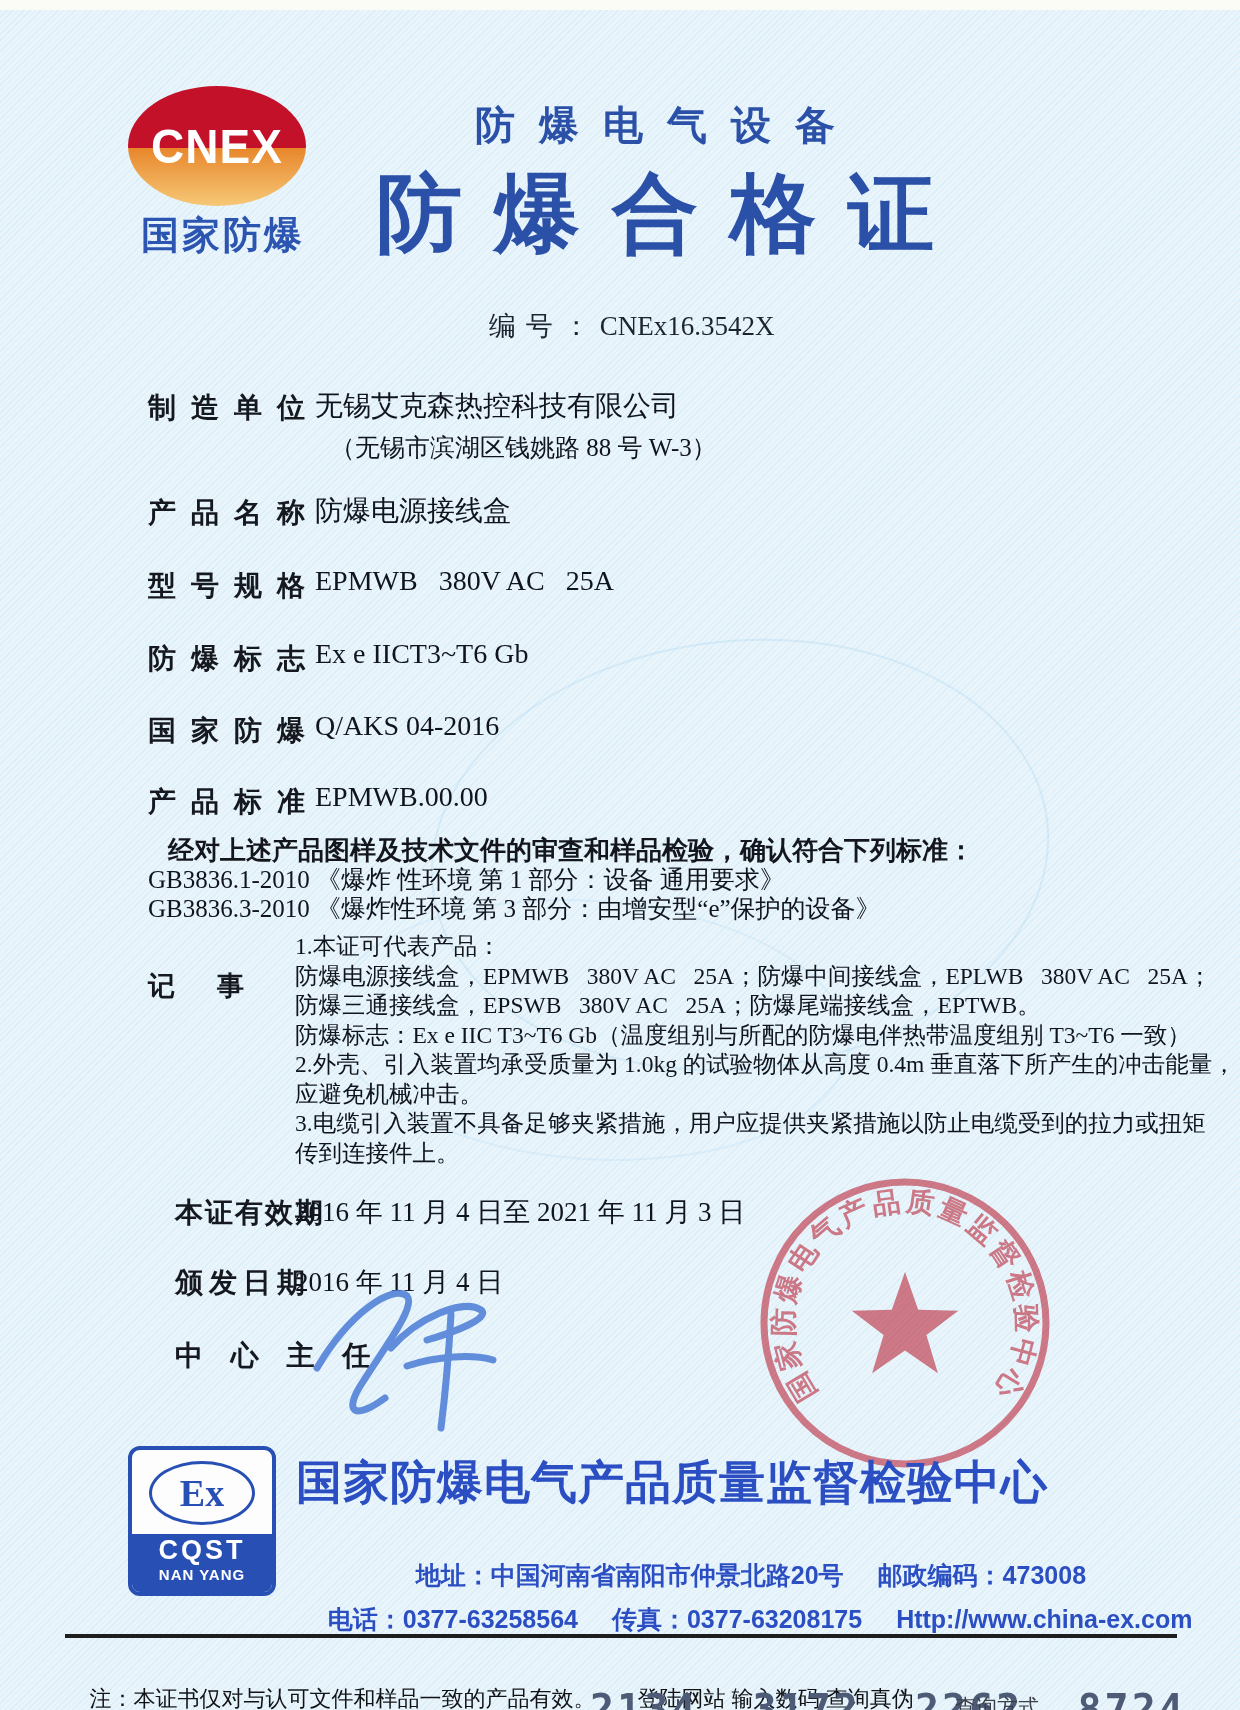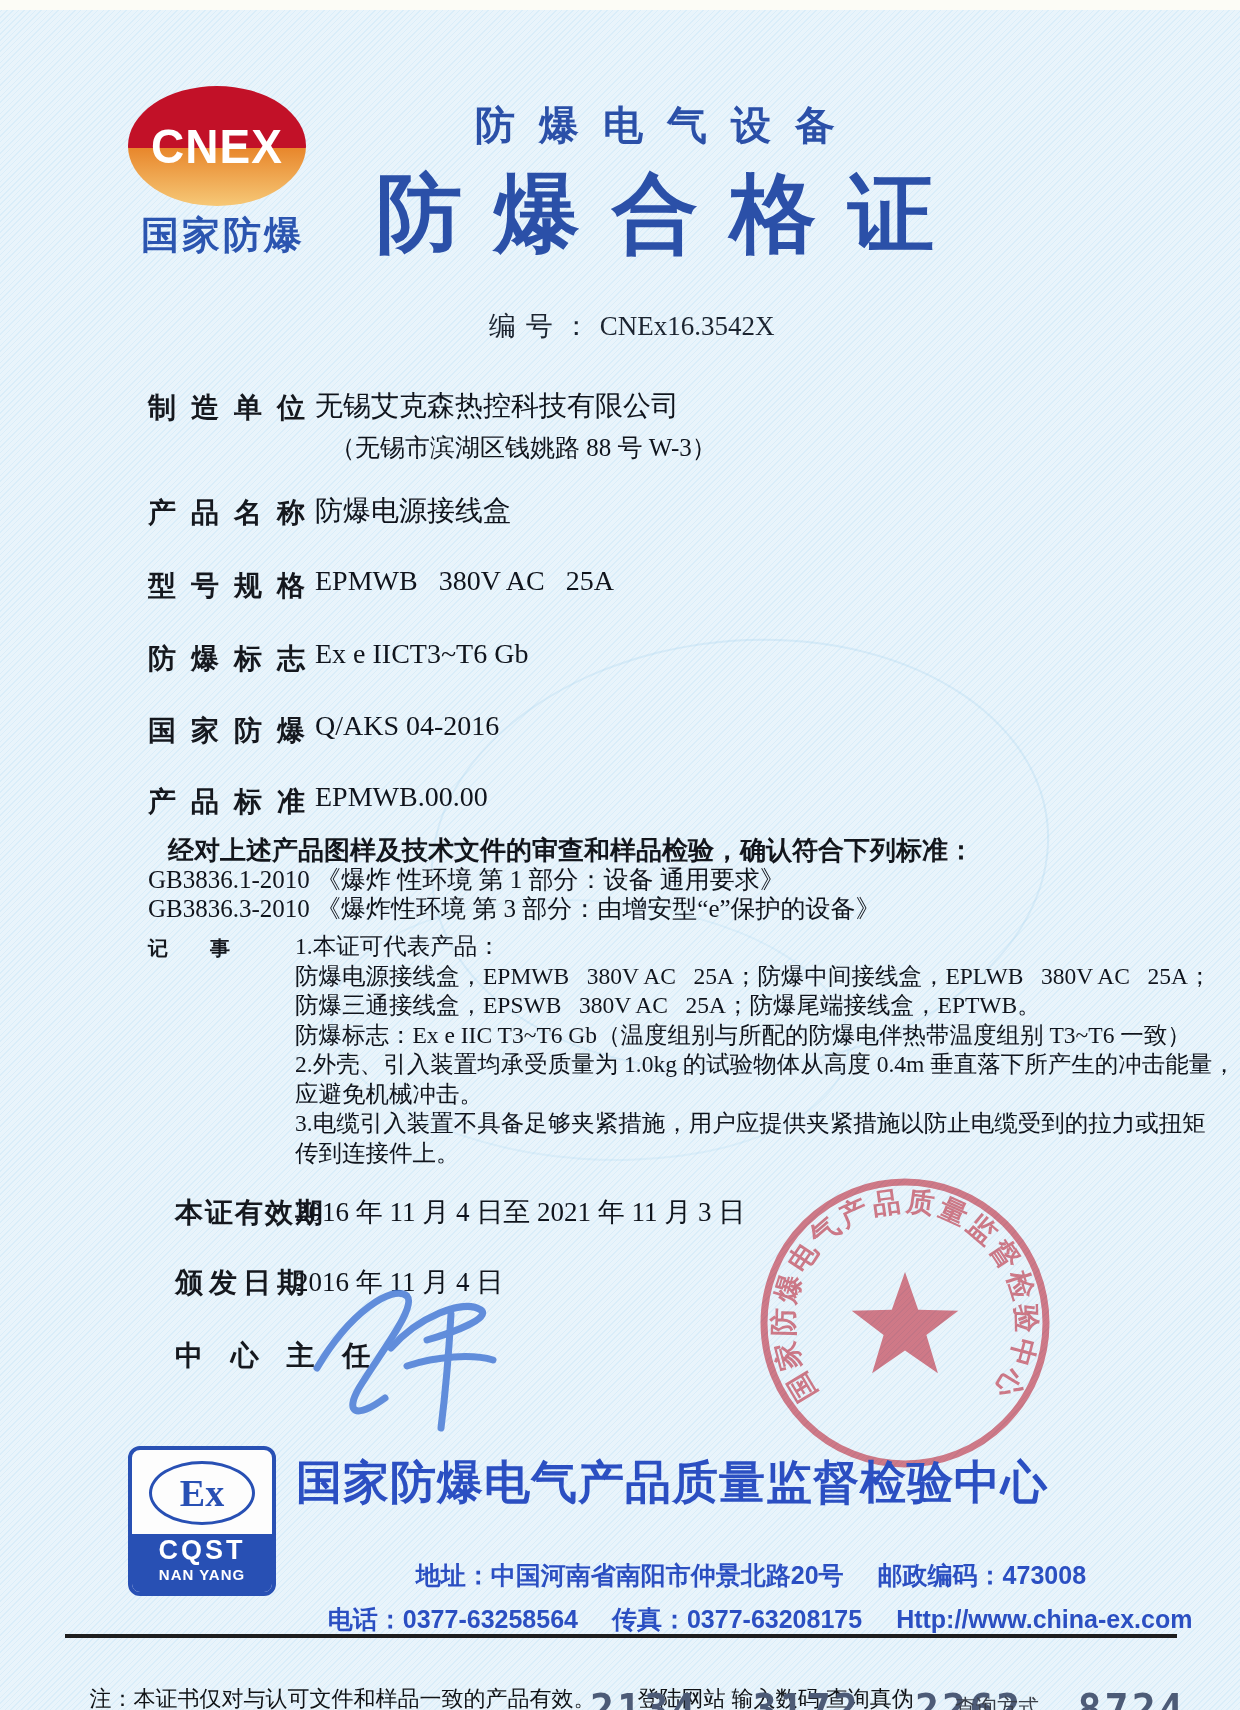--- a/index.html
+++ b/index.html
@@ -63,23 +63,23 @@
   .fsub   { position:absolute; left:330px; font-size:25px; color:#10141c; white-space:pre; }
 
   .intro {
     position:absolute; left:148px; top:833px;
     font-family:"Liberation Sans", sans-serif;
     font-size:26px; font-weight:600; color:#13161c;margin-left:20px;
   }
   .gbline { position:absolute; left:148px; font-size:25px; color:#10141c; white-space:pre; }
 
   .notes-label {
-    position:absolute; left:148px; top:935px;
-    font-family:"Liberation Sans", sans-serif;
-    font-size:20px; font-weight:600; color:#15181e; letter-spacing:42px; white-space:pre;
+    position:absolute; left:148px; top:968px;
+    font-family:"Liberation Sans", sans-serif;
+    font-size:27px; font-weight:600; color:#15181e; letter-spacing:42px; white-space:pre;
   }
   .notes { position:absolute; left:295px; top:932px; }
   .notes div { font-size:23.5px; line-height:29.5px; color:#10141c; white-space:pre; }
 
   .vlabel {
     position:absolute; left:148px;
     font-family:"Liberation Sans", sans-serif;
     font-size:28px; font-weight:600; color:#15181e; letter-spacing:2px; white-space:pre;margin-left:27px;
   }
   .vvalue { position:absolute; left:295px; font-size:27px; color:#10141c; white-space:pre; }

